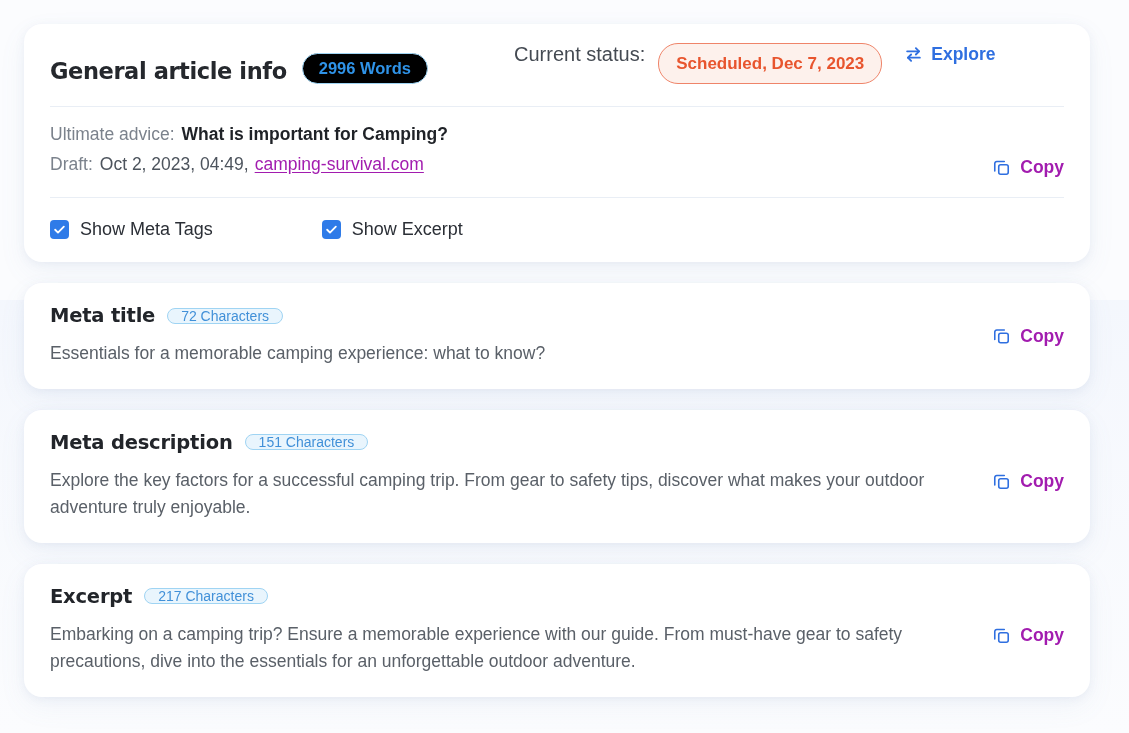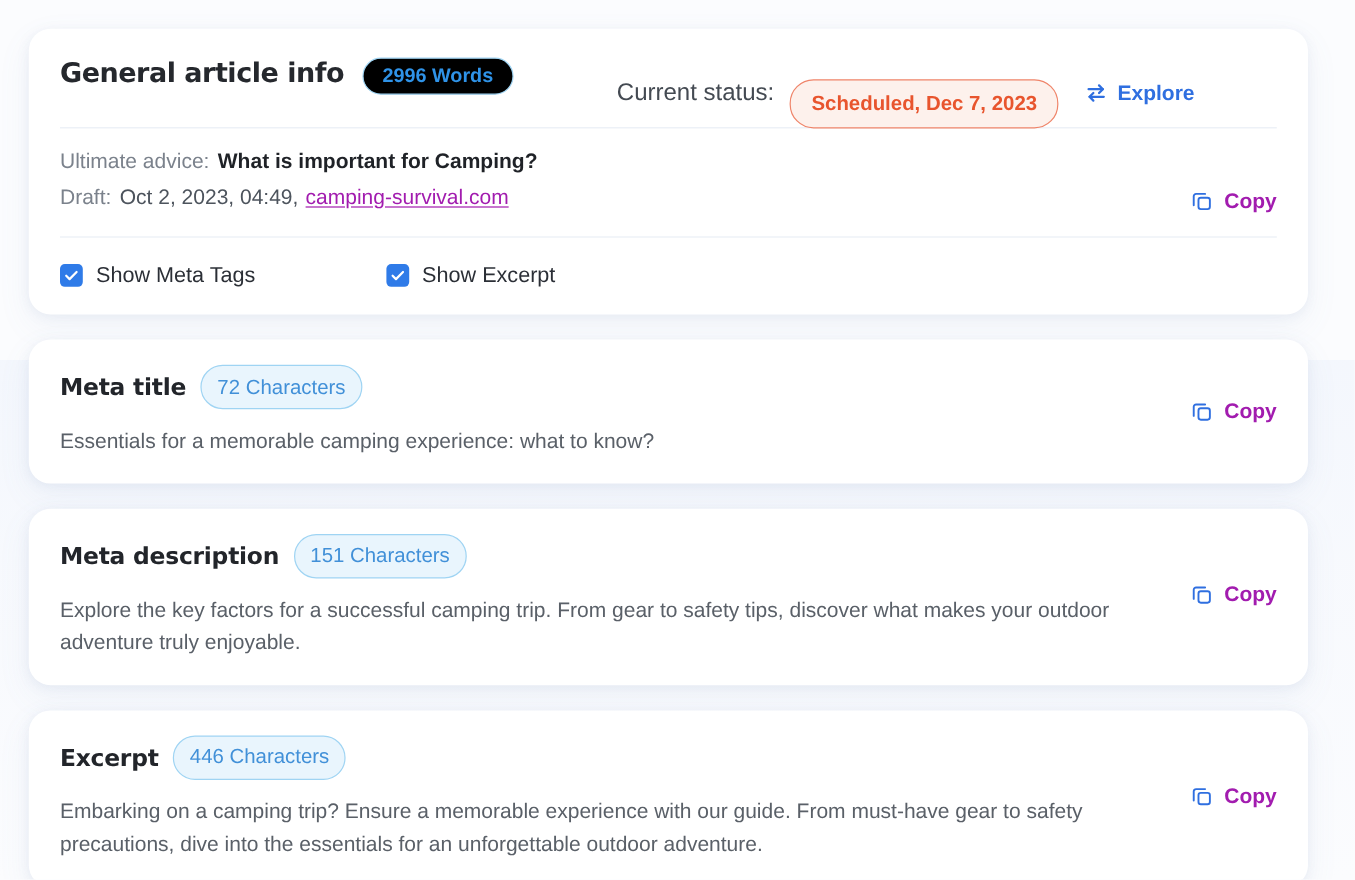--- a/index.html
+++ b/index.html
@@ -38,21 +38,21 @@
     box-shadow: 0 2px 10px rgba(120,140,180,.10),
                 0 10px 28px rgba(120,140,180,.07);
     margin-bottom: 21px;
   }
 
   
   #general-card { padding: 24px 26px 22px 26px; }
 
   .gen-top {
     display: flex;
-    align-items: flex-start;
+    align-items: flex-end;
     height: 36px;
   }
 
   .gen-title {
     font-family: "DejaVu Sans", sans-serif;
     font-size: 22.5px;
     font-weight: 700;
     letter-spacing: -0.4px;
     color: #25282d;
     white-space: nowrap;
@@ -214,28 +214,28 @@
     font-weight: 700;
     letter-spacing: -0.2px;
     color: #22252a;
     white-space: nowrap;
   }
 
   .badge-sm {
     display: inline-flex;
     align-items: center;
     justify-content: center;
-    height: 37px;
+    height: 16px;
     padding: 0 13px;
     margin-left: 12px;
     border: 1.4px solid #9fd4f3;
     border-radius: 20px;
     background: #e9f5fd;
     color: #4190d8;
-    font-size: 17px;
+    font-size: 14px;
     font-weight: 500;
     white-space: nowrap;
   }
 
   .cc-body {
     font-size: 17.5px;
     line-height: 1.54;
     color: #5a6068;
     max-width: 880px;
   }
@@ -354,21 +354,21 @@
           <path d="M15.5 4.5H6A2.5 2.5 0 0 0 3.5 7v9.5"></path>
         </svg>
       </span>
       <span>Copy</span>
     </button>
   </section>
 
   <section class="card content-card" id="excerpt-card">
     <div class="cc-head">
       <span class="cc-title">Excerpt</span>
-      <span class="badge-sm">446 Characters</span>
+      <span class="badge-sm">217 Characters</span>
     </div>
     <div class="cc-body">Embarking on a camping trip? Ensure a memorable experience with our guide. From must-have gear to safety precautions, dive into the essentials for an unforgettable outdoor adventure.</div>
 
     <button class="copy-btn">
       <span>
         <svg class="copy-icon" viewBox="0 0 24 24" fill="none" stroke="#2f6fe0" stroke-width="2" stroke-linecap="round" stroke-linejoin="round">
           <rect x="8.5" y="8.5" width="12" height="12" rx="2.5"></rect>
           <path d="M15.5 4.5H6A2.5 2.5 0 0 0 3.5 7v9.5"></path>
         </svg>
       </span>

